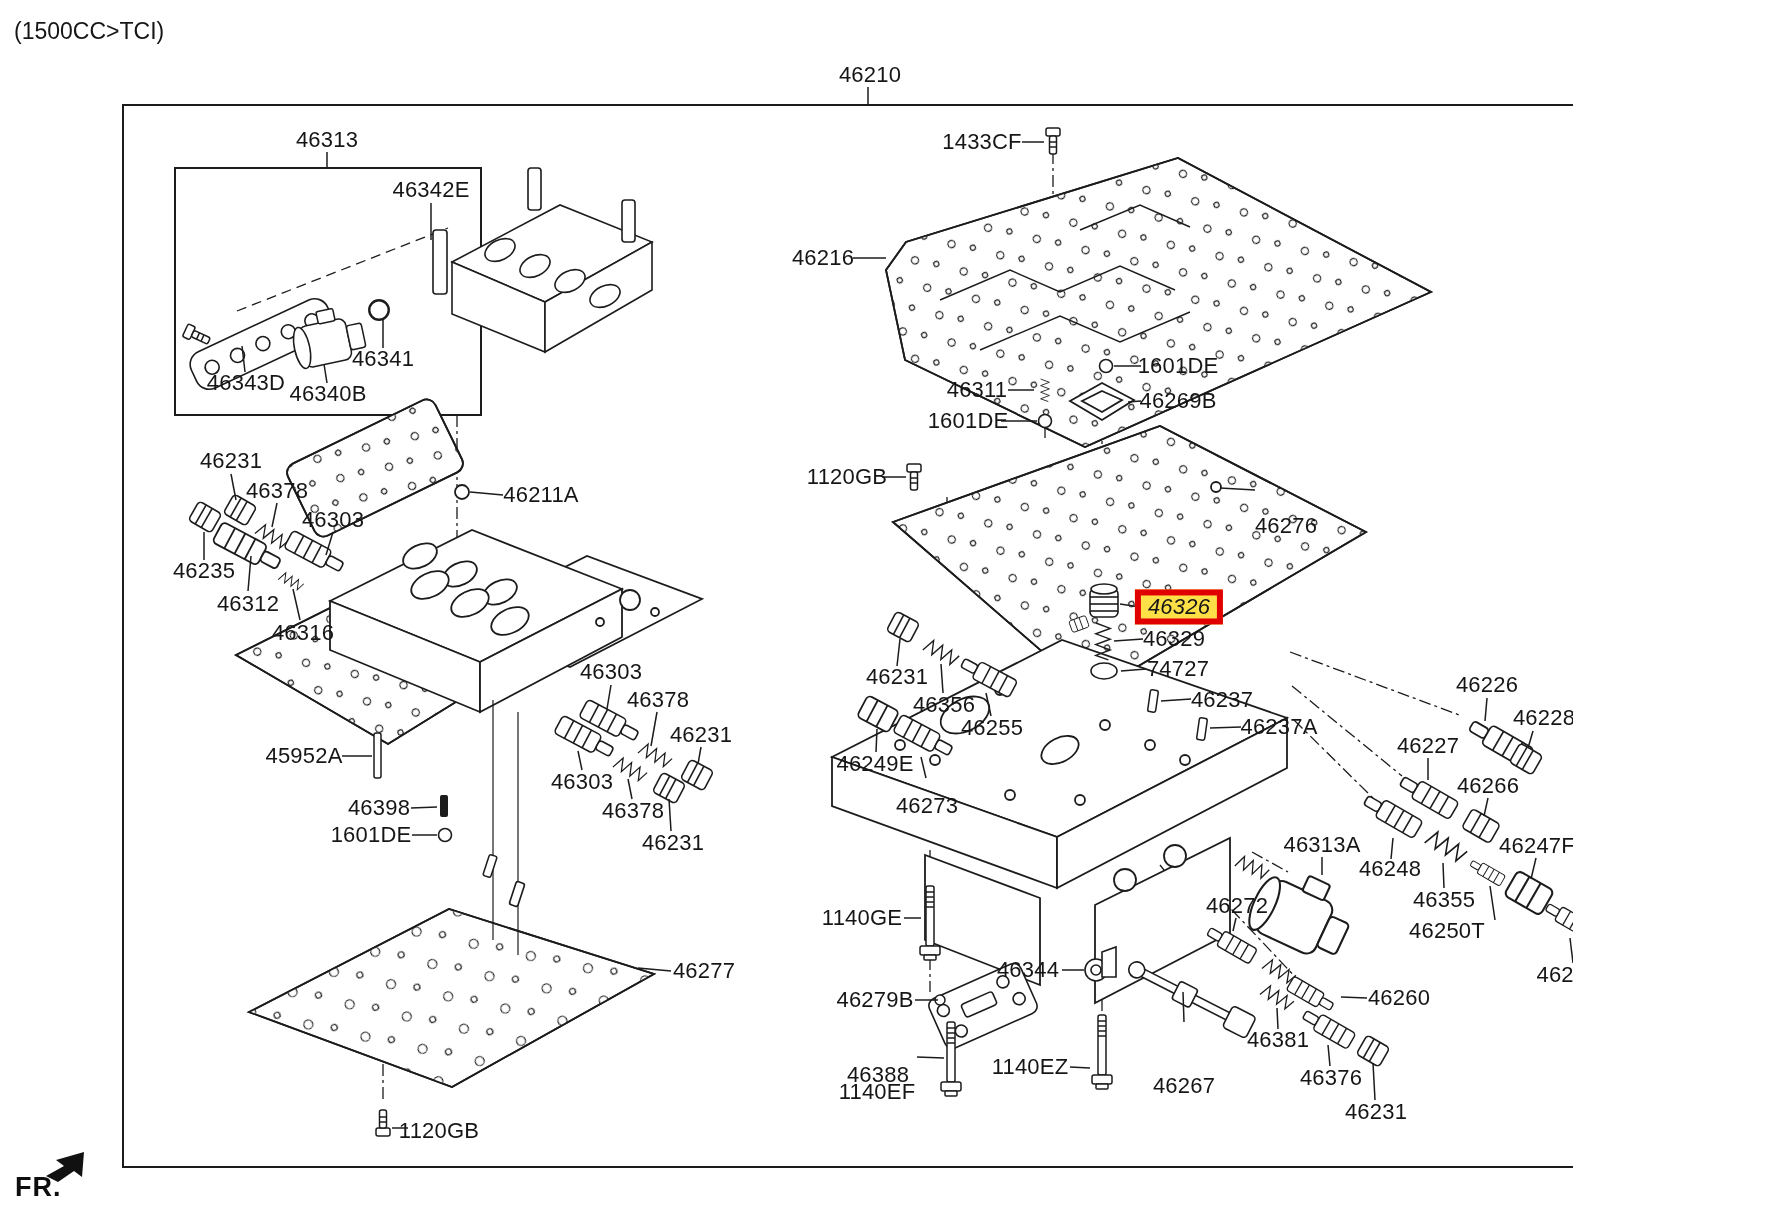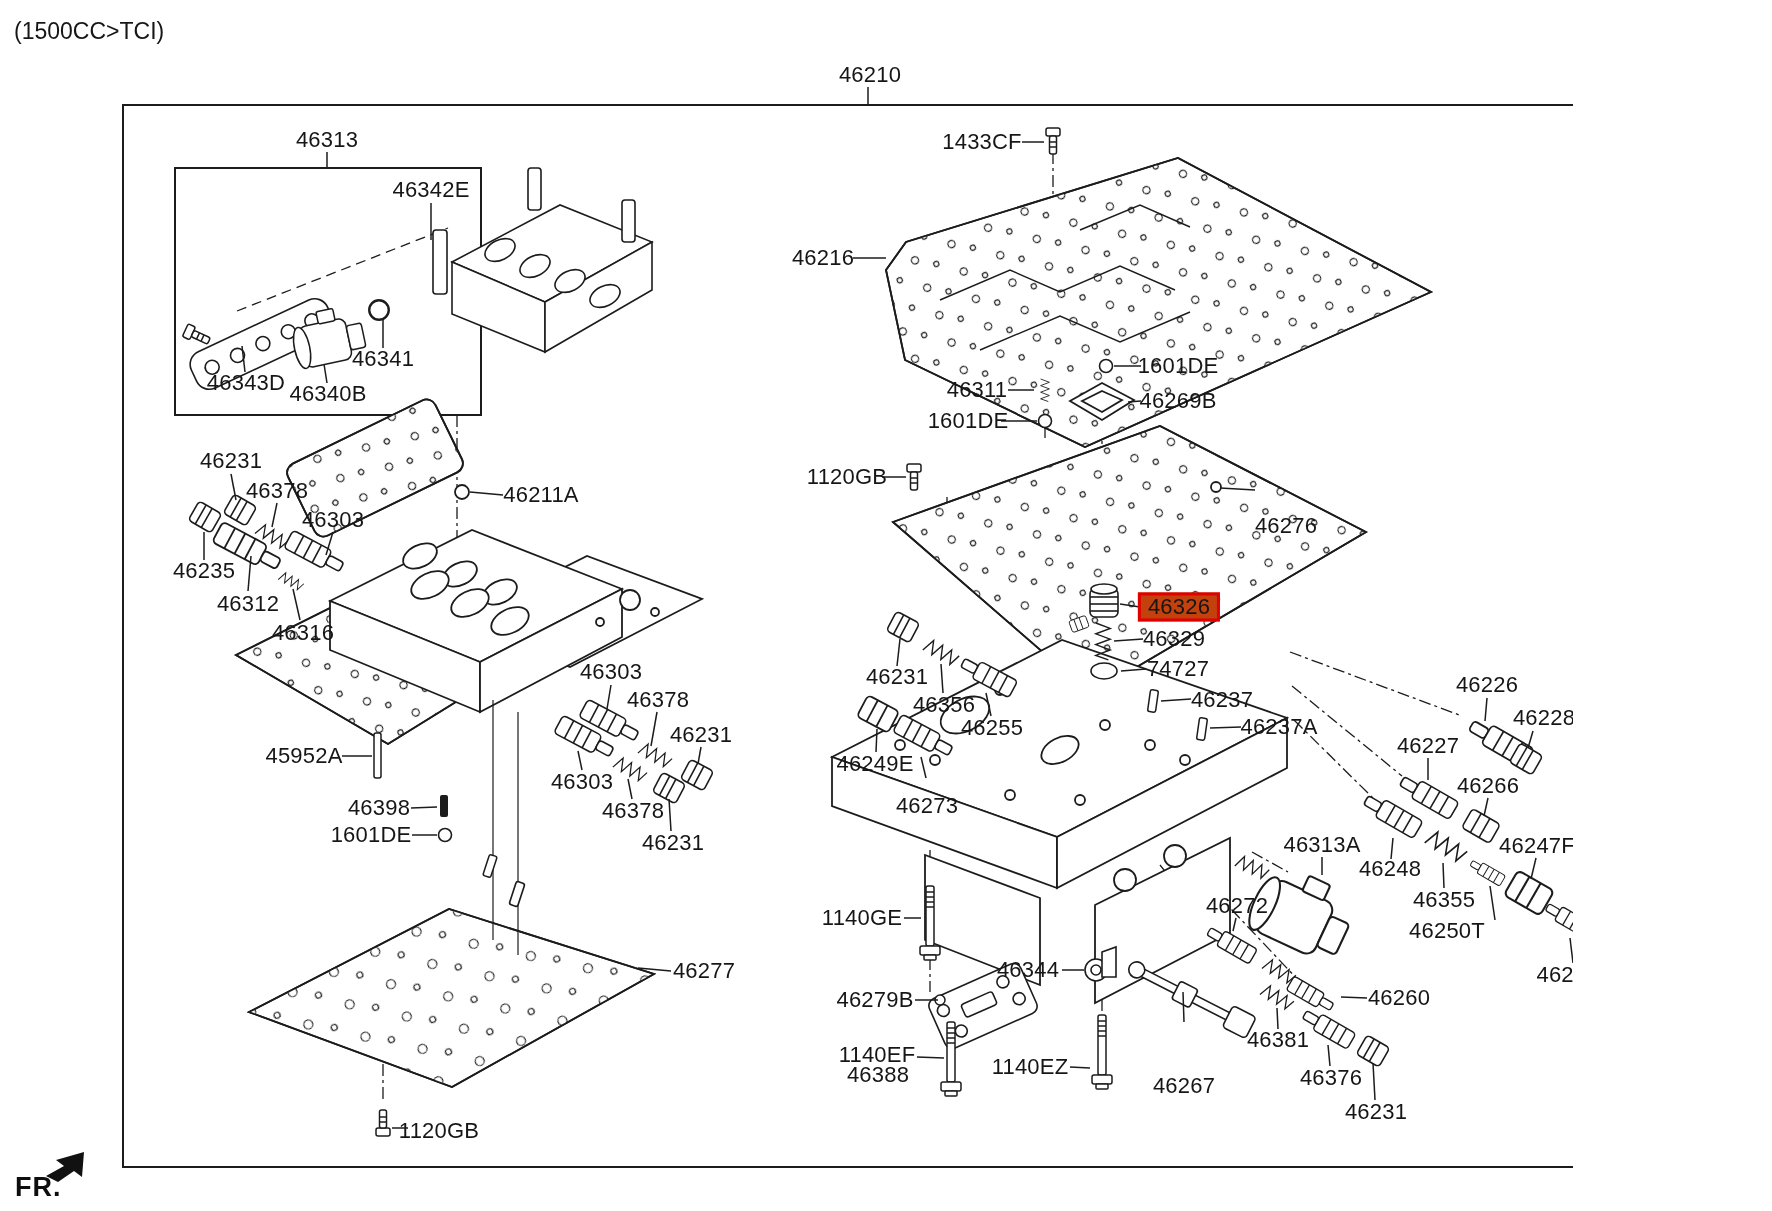--- a/index.html
+++ b/index.html
@@ -3,21 +3,21 @@
 <meta charset="utf-8">
 <style>
   html,body{margin:0;padding:0;background:#fff;}
   .stage{position:relative;width:1573px;height:1211px;background:#ffffff;
          font-family:"Liberation Sans",sans-serif;overflow:hidden;}
   .stage svg{position:absolute;left:0;top:0;}
   .variant-label{position:absolute;left:14px;top:18px;font-size:23px;color:#161616;white-space:nowrap;}
   .fr-label{position:absolute;left:15px;top:1172px;font-size:27px;font-weight:bold;color:#0e0e0e;letter-spacing:1px;}
   .part-label{position:absolute;transform:translate(-50%,-50%);font-size:22px;line-height:1.05;
               color:#161616;white-space:nowrap;letter-spacing:.2px;}
-  .part-label.highlighted{border:3px solid #c2410c;padding:0 7px;background:#c2410c;}
+  .part-label.highlighted{border:6px solid #c2410c;padding:0 7px;background:#fde047;font-style:italic;}
 </style>
 </head>
 <body>
 
 <div class="stage">
 
 <svg width="1772" height="1211" viewBox="0 0 1772 1211">
   <defs>
     <pattern id="holesA" width="46" height="36" patternUnits="userSpaceOnUse" patternTransform="rotate(-26)">
       <circle cx="12" cy="12" r="4.5" fill="#fff" stroke="#1c1c1c" stroke-width="1.2"></circle>
@@ -406,21 +406,21 @@
       <div class="part-label" style="left: 1237px; top: 906px;">46272</div>
       <div class="part-label" style="left: 862px; top: 918px;">1140GE</div>
       <div class="part-label" style="left: 1447px; top: 931px;">46250T</div>
       <div class="part-label" style="left: 1028px; top: 970px;">46344</div>
       <div class="part-label" style="left: 704px; top: 971px;">46277</div>
       <div class="part-label" style="left: 1575px; top: 975px;">46260A</div>
       <div class="part-label" style="left: 1399px; top: 998px;">46260</div>
       <div class="part-label" style="left: 875px; top: 1000px;">46279B</div>
       <div class="part-label" style="left: 1184px; top: 1086px;">46267</div>
       <div class="part-label" style="left: 1278px; top: 1040px;">46381</div>
-      <div class="part-label" style="left: 877px; top: 1055px;">1140EF</div>
+      <div class="part-label" style="left: 877px; top: 1092px;">1140EF</div>
       <div class="part-label" style="left: 1030px; top: 1067px;">1140EZ</div>
       <div class="part-label" style="left: 878px; top: 1075px;">46388</div>
       <div class="part-label" style="left: 1331px; top: 1078px;">46376</div>
       <div class="part-label" style="left: 1376px; top: 1112px;">46231</div>
       <div class="part-label" style="left: 439px; top: 1131px;">1120GB</div>
     </div>
 
 </div>
 
 </body></html>

